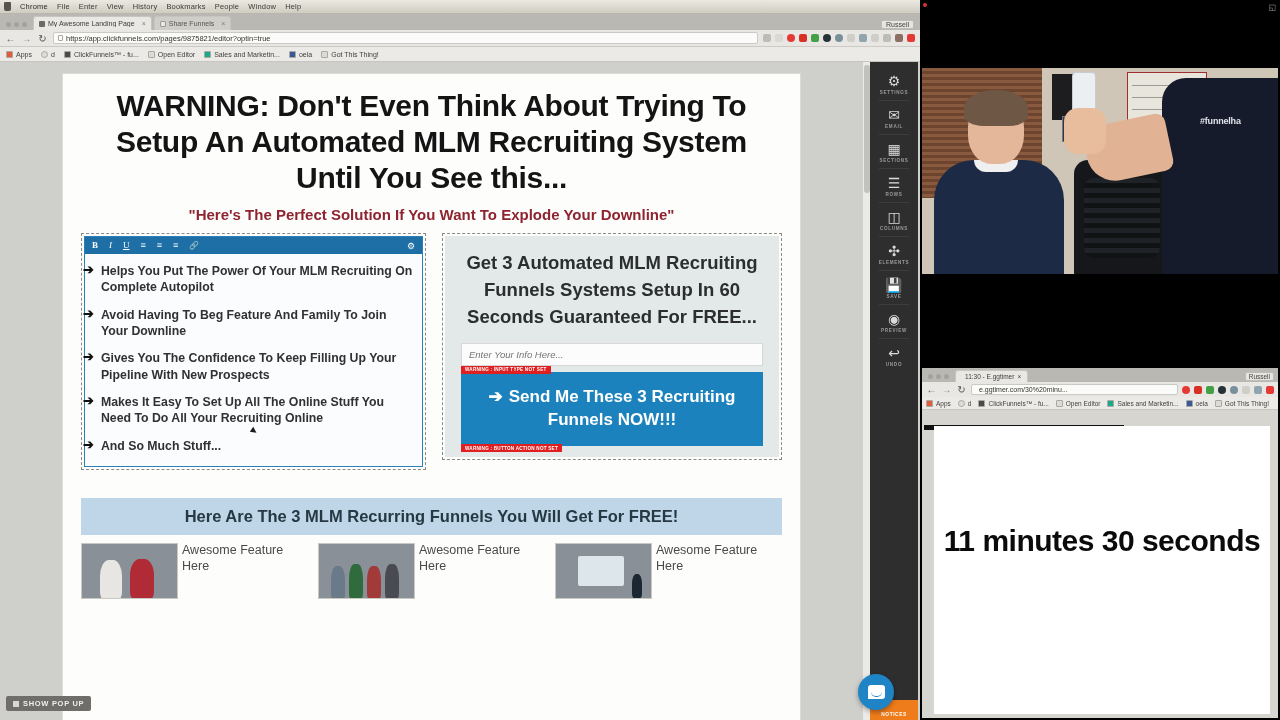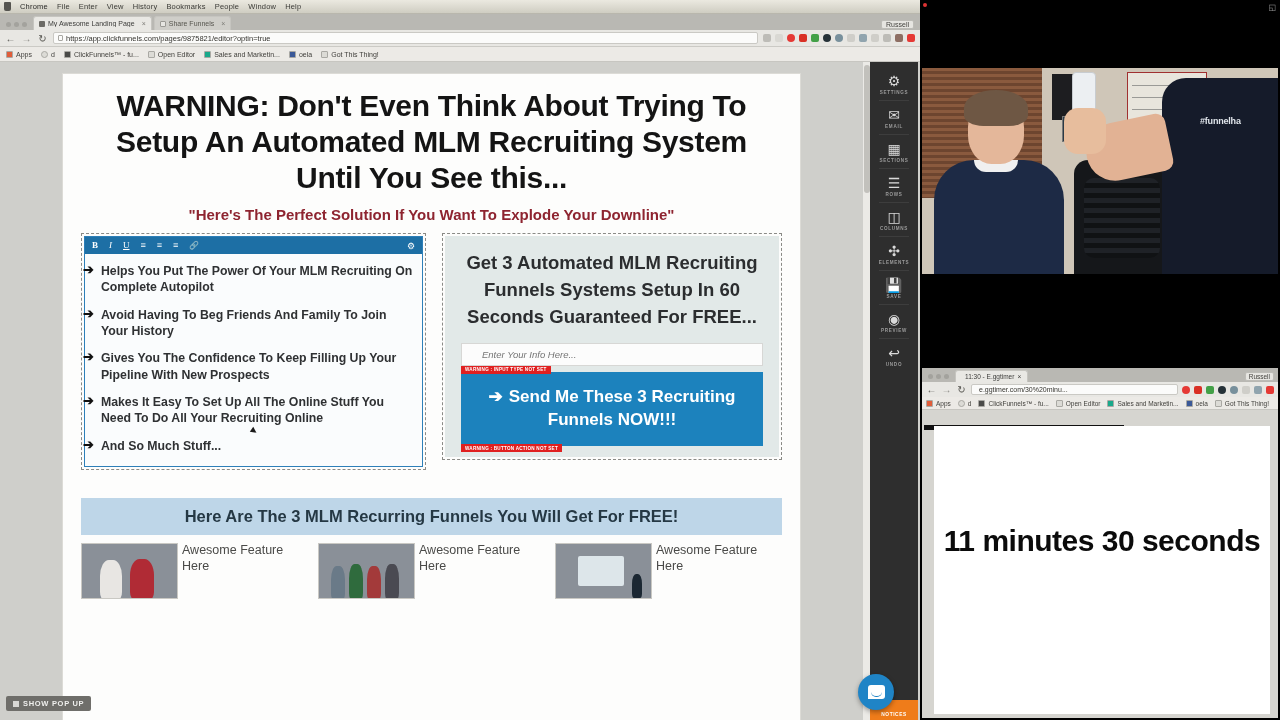--- a/index.html
+++ b/index.html
@@ -81,21 +81,21 @@
   .bullet:last-child { margin-bottom:2px; }
   .bullet .arrow { color:#111; font-size:13px; line-height:14px; font-weight:bold; flex:none; margin-left:-6px; }
   .bullet .btxt { font-size:12.3px; font-weight:bold; color:#2f3133; line-height:1.33; }
 
   
   .optin-inner { background:#e2e9e8; padding:13px 16px 11px; }
   .optin-h { text-align:center; font-weight:bold; color:#2b2d2f; font-size:18.5px; line-height:1.47; }
   .optin-sub { text-align:center; color:#3b3d3f; font-size:17.5px; line-height:1.5; padding-top:5px; }
   .optin-field-wrap { position:relative; margin-top:12px; }
   .optin-input { width:100%; height:23px; background:#fcfcfc; border:1px solid #d7d7d5;
-                 font-size:9.5px; color:#a9a9a7; padding:0 20px; font-family:"Liberation Sans",sans-serif; font-style:italic; }
+                 font-size:9.5px; color:#a9a9a7; padding:0 7px; font-family:"Liberation Sans",sans-serif; font-style:italic; }
   .warn-badge { position:absolute; left:0; background:#e02020; color:#fff; font-size:4.6px; font-weight:bold;
                 padding:1.5px 4px; letter-spacing:.25px; white-space:nowrap; z-index:4; }
   .cta-wrap { position:relative; margin-top:6px; }
   .cta-btn { width:100%; background:#1c82bd; color:#fff; border:none; padding:14px 6px 15px;
              font-size:17px; font-weight:bold; line-height:1.35; font-family:"Liberation Sans",sans-serif; }
   .cta-btn .arr { margin-right:6px; }
 
   
   .band { margin:22px 18px 0; background:#bed6e8; text-align:center; padding:9px 6px;
           font-size:16.5px; font-weight:bold; color:#253844; }
@@ -298,21 +298,21 @@
                   <span class="tbi" style="font-size:8px">🔗</span>
                   <span class="gear">⚙</span>
                 </div>
                 <div class="bullets">
                   <div class="bullet">
                     <span class="arrow">➔</span>
                     <span class="btxt">Helps You Put The Power Of Your MLM Recruiting On Complete Autopilot</span>
                   </div>
                   <div class="bullet">
                     <span class="arrow">➔</span>
-                    <span class="btxt">Avoid Having To Beg Friends And Family To Join Your History</span>
+                    <span class="btxt">Avoid Having To Beg Feature And Family To Join Your Downline</span>
                   </div>
                   <div class="bullet">
                     <span class="arrow">➔</span>
                     <span class="btxt">Gives You The Confidence To Keep Filling Up Your Pipeline With New Prospects</span>
                   </div>
                   <div class="bullet">
                     <span class="arrow">➔</span>
                     <span class="btxt">Makes It Easy To Set Up All The Online Stuff You Need To Do All Your Recruiting Online</span>
                   </div>
                   <div class="bullet">

